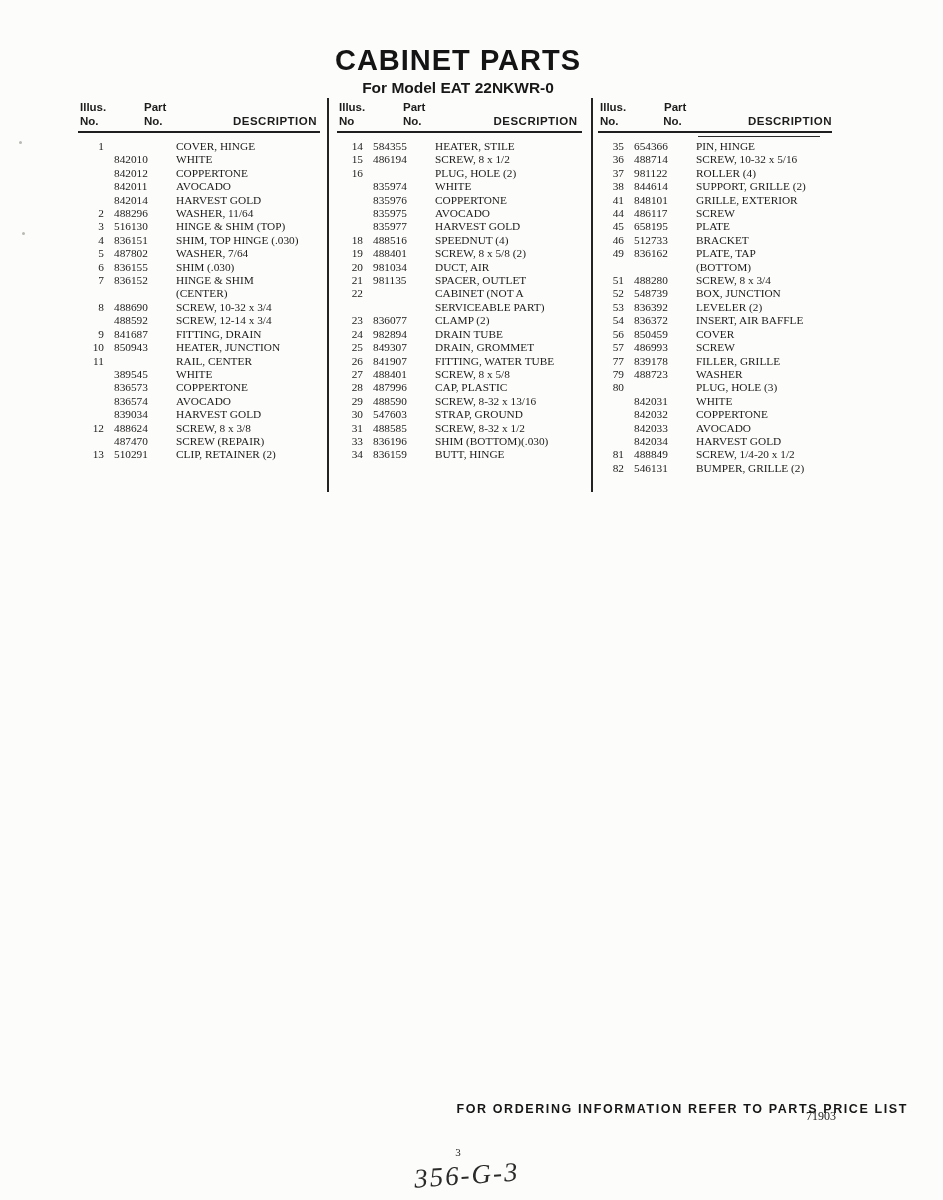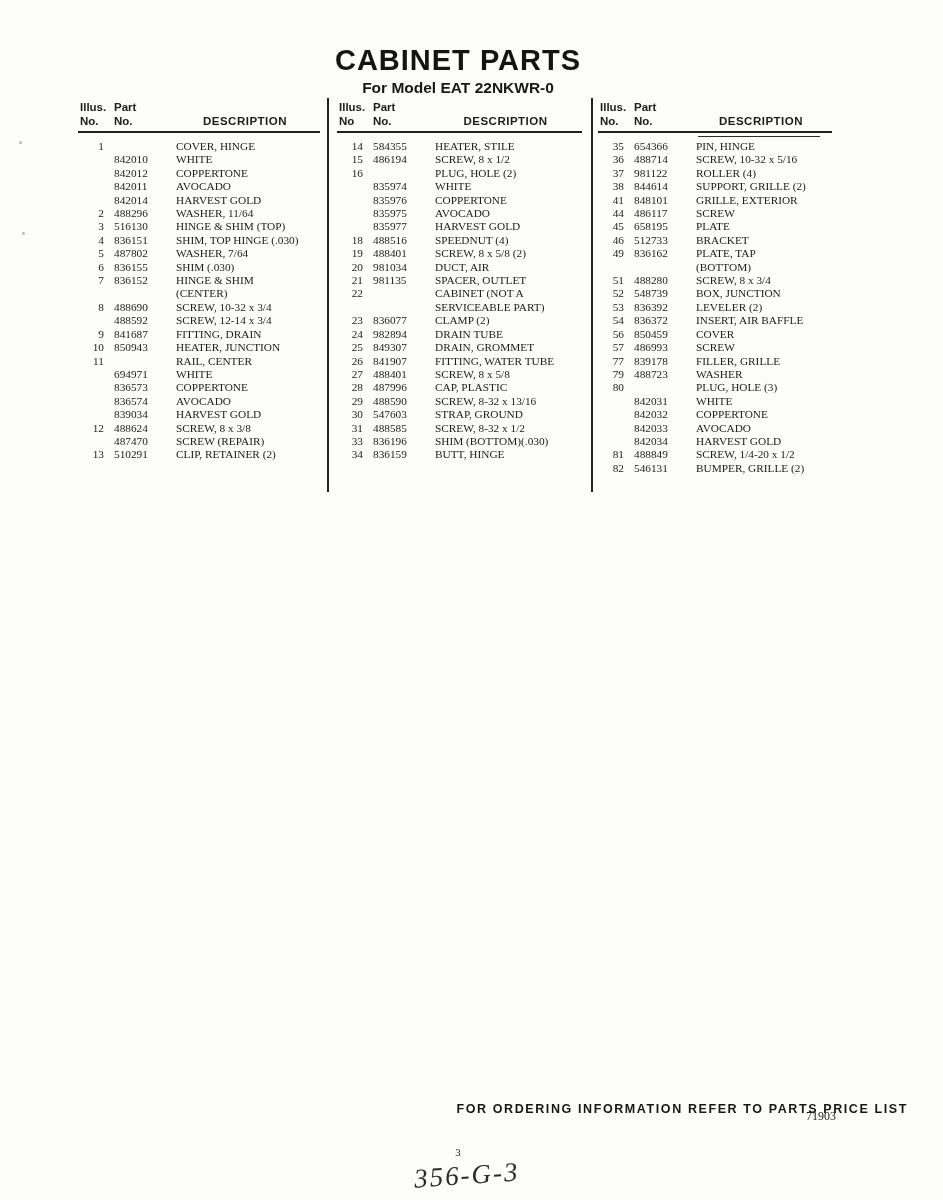--- a/index.html
+++ b/index.html
@@ -27,21 +27,21 @@
   .col-3{left:598px;width:234px;}
   .vrule{position:absolute;top:98px;height:394px;width:1.5px;background:#232323;}
   .vrule-1{left:327px;}
   .vrule-2{left:591px;}
   .col-head{
     font-family:"Liberation Sans", sans-serif;
     font-weight:bold;font-size:11.5px;color:#1c1c1c;
     border-bottom:2.5px solid #1f1f1f;
     padding-bottom:3px;position:relative;
   }
-  .head-row{display:flex;line-height:14px;}
+  .head-row{display:flex;line-height:14px;gap:30px;}
   .hc-illus{width:30px;padding-left:2px;}
   .hc-part{width:56px;padding-left:4px;}
   .hc-desc{flex:1;text-align:center;letter-spacing:0.5px;}
   .desc-underline{position:absolute;bottom:-6px;left:100px;right:12px;height:1.5px;background:#2a2a2a;}
   .rows{margin-top:7px;}
   .prow{display:flex;line-height:13.4px;font-size:11.3px;}
   .prow.gap{margin-top:0;}
   .c-illus{width:26px;text-align:right;flex:none;}
   .c-part{width:50px;margin-left:10px;flex:none;}
   .c-desc{flex:1;margin-left:12px;white-space:nowrap;}
@@ -174,21 +174,21 @@
         <span class="c-part">850943</span>
         <span class="c-desc">HEATER, JUNCTION</span>
       </div>
       <div class="prow">
         <span class="c-illus">11</span>
         <span class="c-part"></span>
         <span class="c-desc">RAIL, CENTER</span>
       </div>
       <div class="prow">
         <span class="c-illus"></span>
-        <span class="c-part">694971</span>
+        <span class="c-part">389545</span>
         <span class="c-desc">WHITE</span>
       </div>
       <div class="prow">
         <span class="c-illus"></span>
         <span class="c-part">836573</span>
         <span class="c-desc">COPPERTONE</span>
       </div>
       <div class="prow">
         <span class="c-illus"></span>
         <span class="c-part">836574</span>

